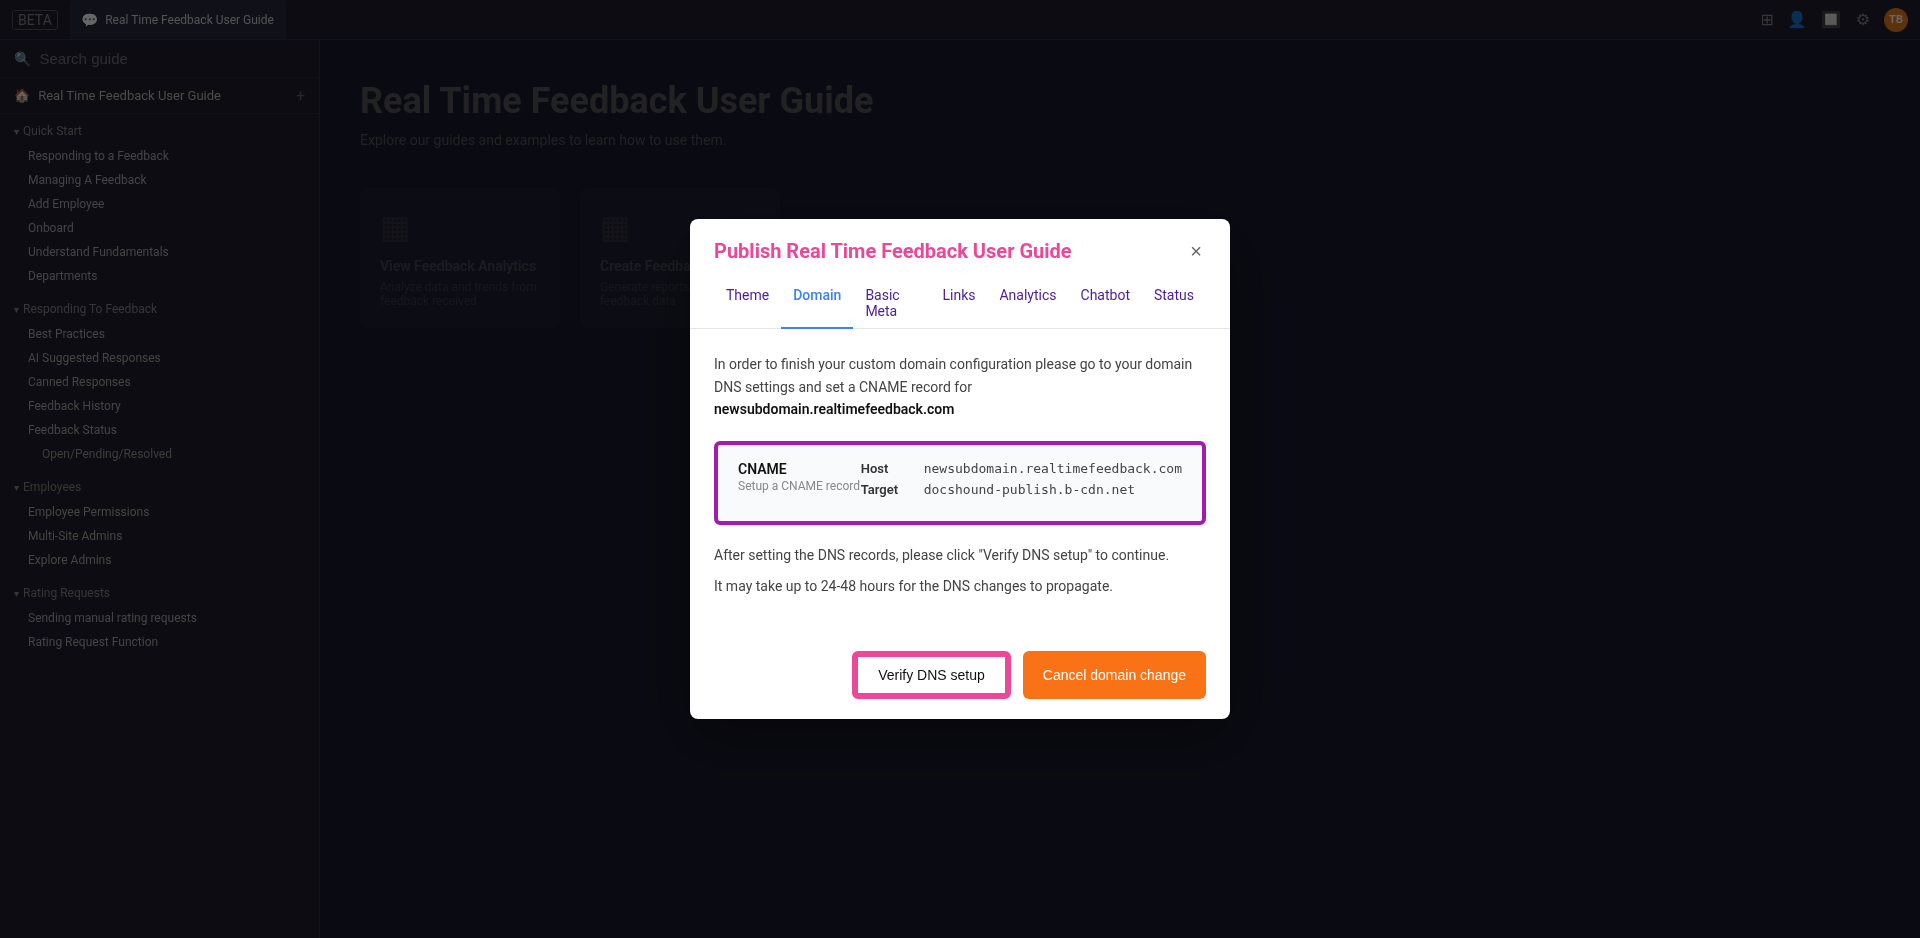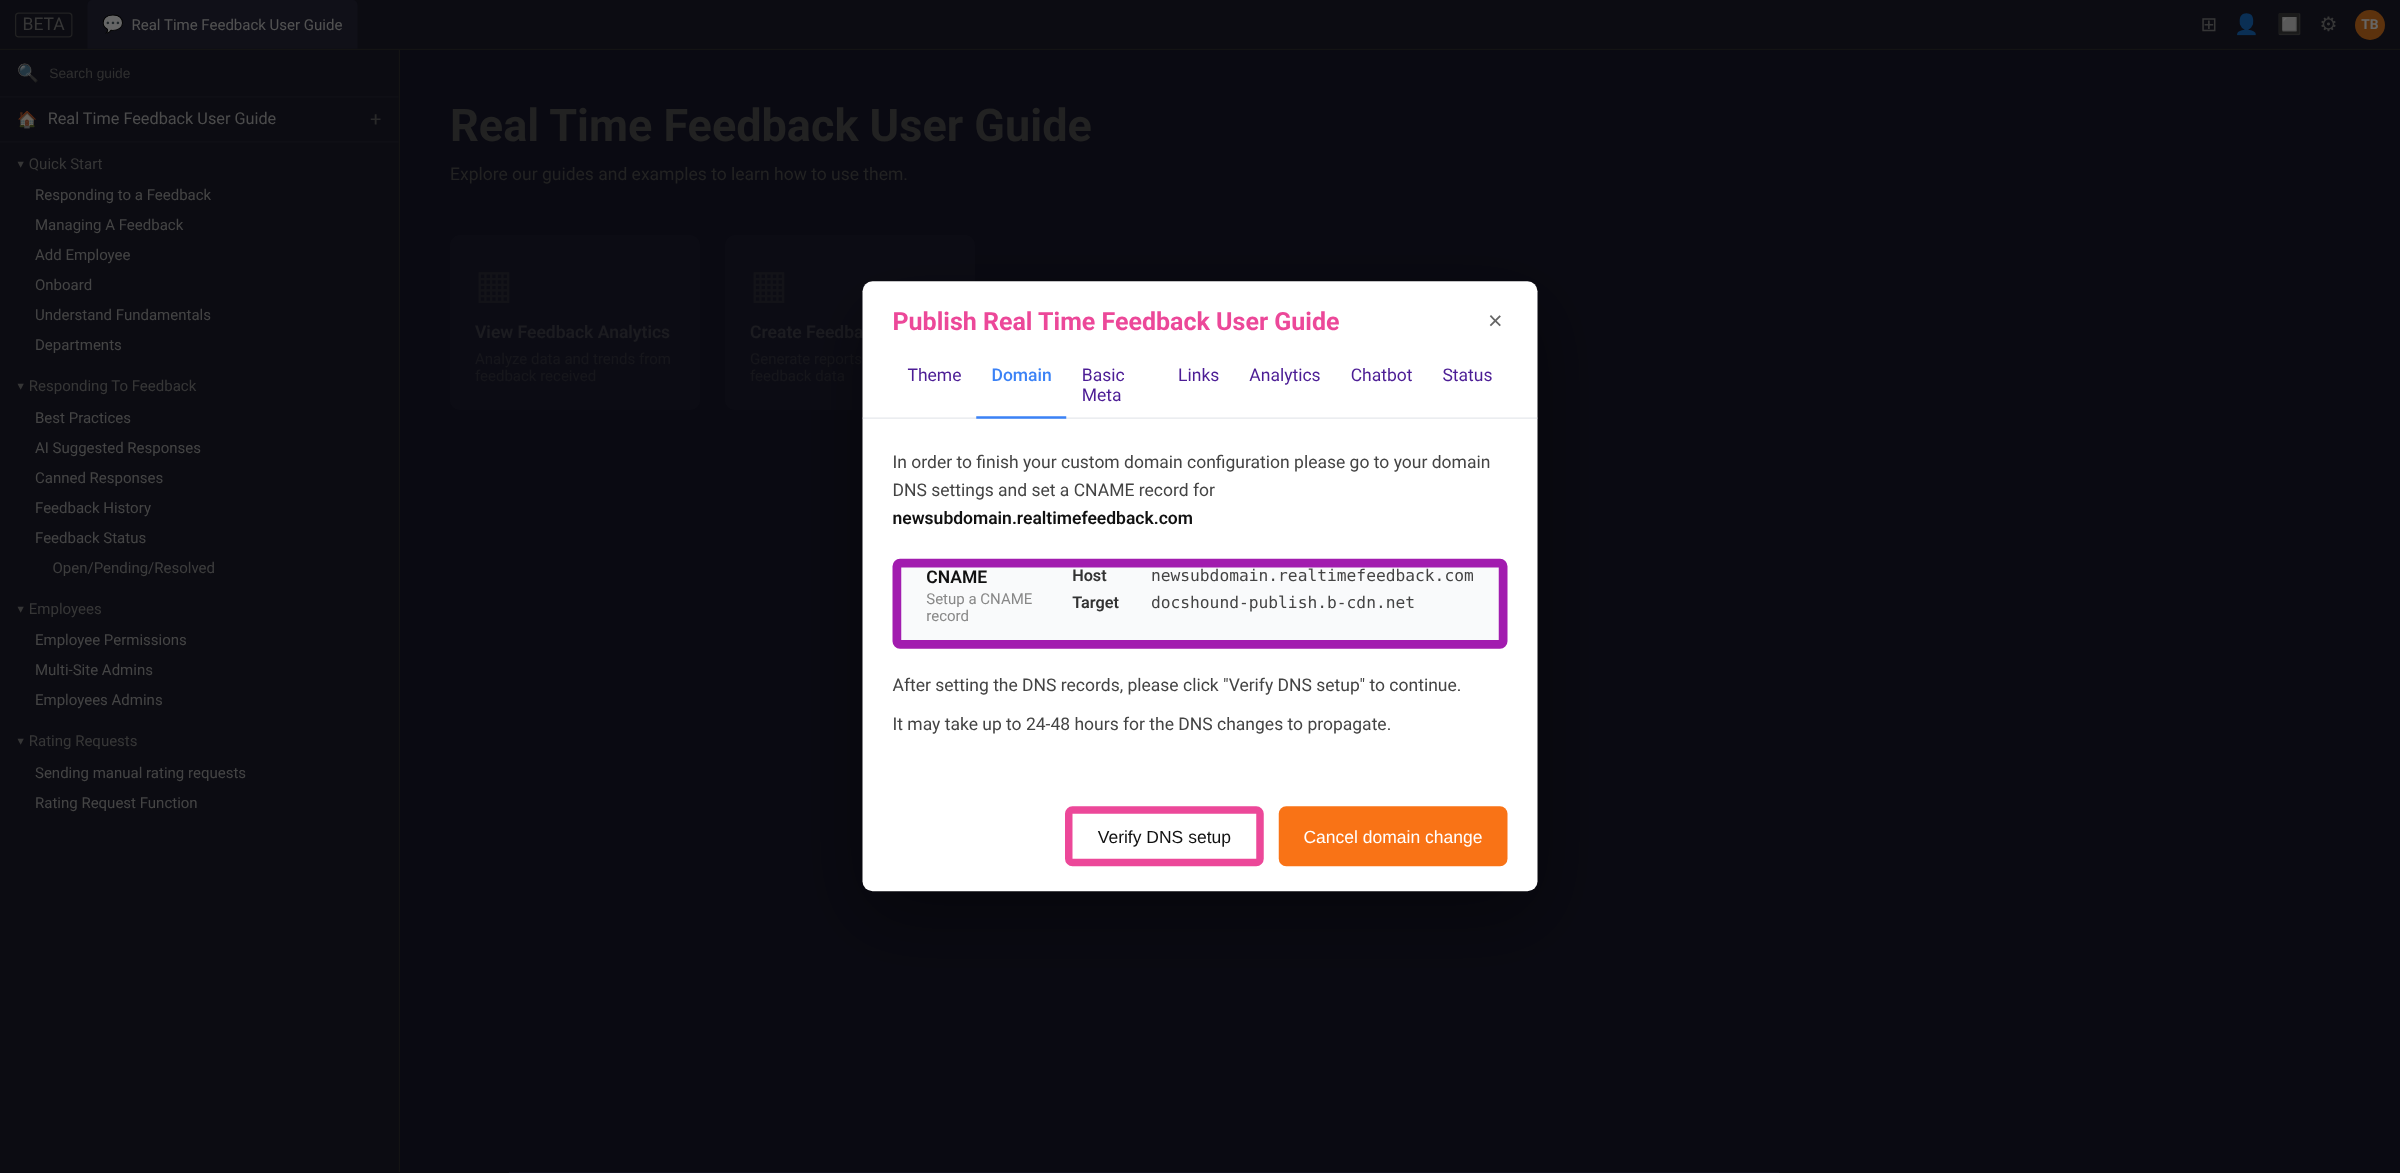--- a/index.html
+++ b/index.html
@@ -27,21 +27,21 @@
     .sidebar {
       width: 320px; background: #1e1e2e; border-right: 1px solid #333; display: flex; flex-direction: column; flex-shrink: 0; overflow-y: auto;
     }
     .sidebar::-webkit-scrollbar { width: 4px; }
     .sidebar::-webkit-scrollbar-thumb { background: #444; border-radius: 2px; }
 
     .sidebar-search {
       display: flex; align-items: center; padding: 10px 14px; gap: 8px; border-bottom: 1px solid #2a2a3a;
     }
     .sidebar-search input {
-      background: transparent; border: none; outline: none; color: #84cc16; font-size: 11px; width: 100%;
+      background: transparent; border: none; outline: none; color: #84cc16; font-size: 15px; width: 100%;
     }
     .sidebar-search .search-icon { color: #666; font-size: 14px; }
 
     .sidebar-home {
       display: flex; align-items: center; padding: 8px 14px; gap: 8px; font-size: 13px; color: #bbb; border-bottom: 1px solid #2a2a3a;
     }
     .sidebar-home .plus-btn { margin-left: auto; color: #666; font-size: 16px; cursor: pointer; }
 
     .sidebar-section { padding: 4px 0; }
     .sidebar-group-header {
@@ -94,21 +94,21 @@
       padding: 8px 12px; font-size: 14px; color: #4c1d95; cursor: pointer; border-bottom: 2px solid transparent; margin-bottom: -1px; text-decoration: none;
     }
     .modal-tab.active { color: #3b82f6; border-bottom-color: #3b82f6; font-weight: 500; }
 
     
     .modal-body { padding: 24px; }
     .modal-description { font-size: 14px; color: #444; line-height: 1.6; margin-bottom: 20px; }
     .modal-description strong { font-weight: 600; color: #111; }
 
     .cname-box {
-      border: 7px solid #a21caf; border-radius: 6px; padding: 0 20px; margin-bottom: 20px; background: #f9fafb;
+      border: 4px solid #a21caf; border-radius: 6px; padding: 16px 20px; margin-bottom: 20px; background: #f9fafb;
     }
     .cname-title { font-size: 14px; font-weight: 600; color: #111; margin-bottom: 2px; }
     .cname-subtitle { font-size: 12px; color: #888; margin-bottom: 12px; }
     .cname-row { display: flex; align-items: baseline; gap: 8px; margin-bottom: 6px; }
     .cname-label { font-size: 13px; font-weight: 600; color: #333; min-width: 55px; }
     .cname-value { font-size: 13px; color: #444; font-family: monospace; }
 
     .modal-note { font-size: 14px; color: #444; margin-bottom: 10px; line-height: 1.5; }
 
     .modal-footer {
@@ -178,21 +178,21 @@
       <div class="sidebar-sub-item">Open/Pending/Resolved</div>
     </div>
 
     <div class="sidebar-section">
       <div class="sidebar-group-header">
         <span class="chevron">▾</span>
         <span>Employees</span>
       </div>
       <div class="sidebar-item">Employee Permissions</div>
       <div class="sidebar-item">Multi-Site Admins</div>
-      <div class="sidebar-item">Employees Admins</div>
+      <div class="sidebar-item">Explore Admins</div>
     </div>
 
     <div class="sidebar-section">
       <div class="sidebar-group-header">
         <span class="chevron">▾</span>
         <span>Rating Requests</span>
       </div>
       <div class="sidebar-item">Sending manual rating requests</div>
       <div class="sidebar-item">Rating Request Function</div>
     </div>

